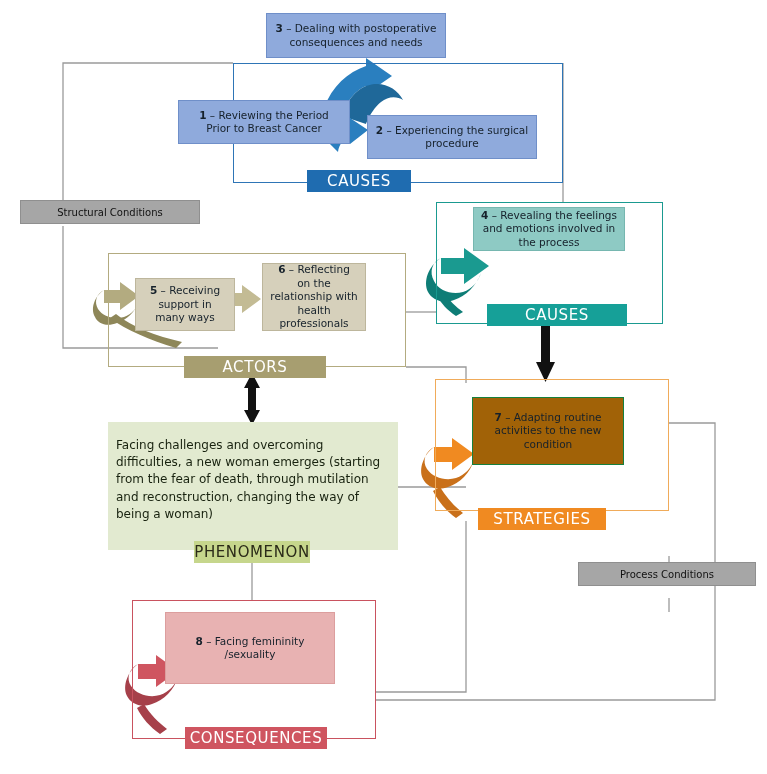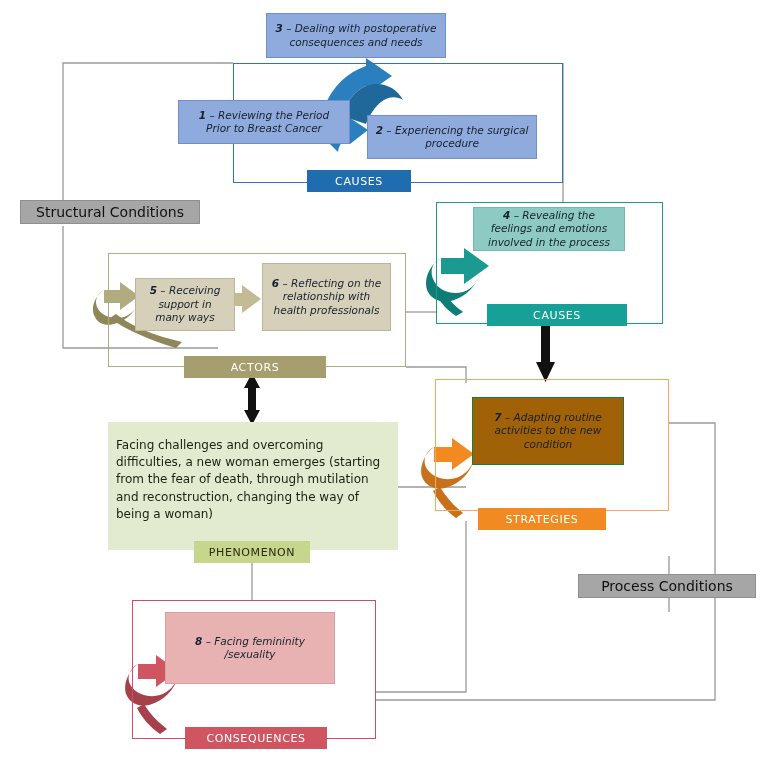--- a/index.html
+++ b/index.html
@@ -14,35 +14,34 @@
     overflow:hidden;
   }
   #wires{position:absolute;left:0;top:0;width:767px;height:774px;}
   .sect{position:absolute;box-sizing:border-box;background:transparent;}
   .node{
     position:absolute;box-sizing:border-box;
     display:flex;align-items:center;justify-content:center;
     text-align:center;color:#16212b;
     font-size:10.5px;line-height:1.28;
     padding:4px 7px;
-    font-style:italic;
   }
   .node b{font-weight:bold;}
   .banner{
     position:absolute;box-sizing:border-box;
     display:flex;align-items:center;justify-content:center;
-    color:#ffffff;font-size:11px;letter-spacing:.6px;
+    color:#ffffff;font-size:15px;letter-spacing:.6px;
     font-weight:400;
     height:22px;
   }
   .cond{
     position:absolute;box-sizing:border-box;
     display:flex;align-items:center;justify-content:center;
     background:#a6a6a6;color:#111;
-    font-size:14px;height:24px;
+    font-size:10px;height:24px;
     border:1px solid #8f8f8f;
   }
   
   .sect-causes1{border:1.4px solid #2e75b6;}
   .node-blue{background:#8faadc;border:1px solid #6f8fc9;}
   .bn-blue{background:#1f6cb0;}
 
   .sect-causes2{border:1.4px solid #1a9a90;}
   .node-teal{background:#8ecac4;border:1px solid #76b7b0;}
   .bn-teal{background:#16a098;}
@@ -177,21 +176,21 @@
   </div>
 
   <div class="banner bn-teal" style="left:487px;top:304px;width:140px;">CAUSES</div>
 
   <div class="sect sect-actors" style="left:108px;top:253px;width:298px;height:114px;"></div>
 
   <div class="node node-khaki" style="left:135px;top:278px;width:100px;height:53px;">
     <span><b>5</b><span> – </span><span>Receiving support in many ways</span></span>
   </div>
 
-  <div class="node node-khaki" style="left:262px;top:263px;width:129px;height:68px;">
+  <div class="node node-khaki" style="left:262px;top:263px;width:104px;height:68px;">
     <span><b>6</b><span> – </span><span>Reflecting on the relationship with health professionals</span></span>
   </div>
 
   <div class="banner bn-khaki" style="left:184px;top:356px;width:142px;">ACTORS</div>
 
   <div class="sect sect-phen" style="left:108px;top:422px;width:290px;height:128px;"></div>
 
   <div class="phen-text" style="left:116px;top:430px;width:274px;height:100px;">Facing challenges and overcoming difficulties, a new woman emerges (starting from the fear of death, through mutilation and reconstruction, changing the way of being a woman)</div>
 
   <div class="banner bn-phen" style="left:194px;top:541px;width:116px;">PHENOMENON</div>
@@ -207,15 +206,15 @@
   <div class="sect sect-cons" style="left:132px;top:600px;width:244px;height:139px;"></div>
 
   <div class="node node-rose" style="left:165px;top:612px;width:170px;height:72px;">
     <span><b>8</b><span> – </span><span>Facing femininity /sexuality</span></span>
   </div>
 
   <div class="banner bn-cons" style="left:185px;top:727px;width:142px;">CONSEQUENCES</div>
 
   <div class="cond" style="left:20px;top:200px;width:180px;">Structural Conditions</div>
 
-  <div class="cond" style="left:578px;top:574px;width:178px;">Process Conditions</div>
+  <div class="cond" style="left:578px;top:562px;width:178px;">Process Conditions</div>
 
 </div>
 
 </body></html>

